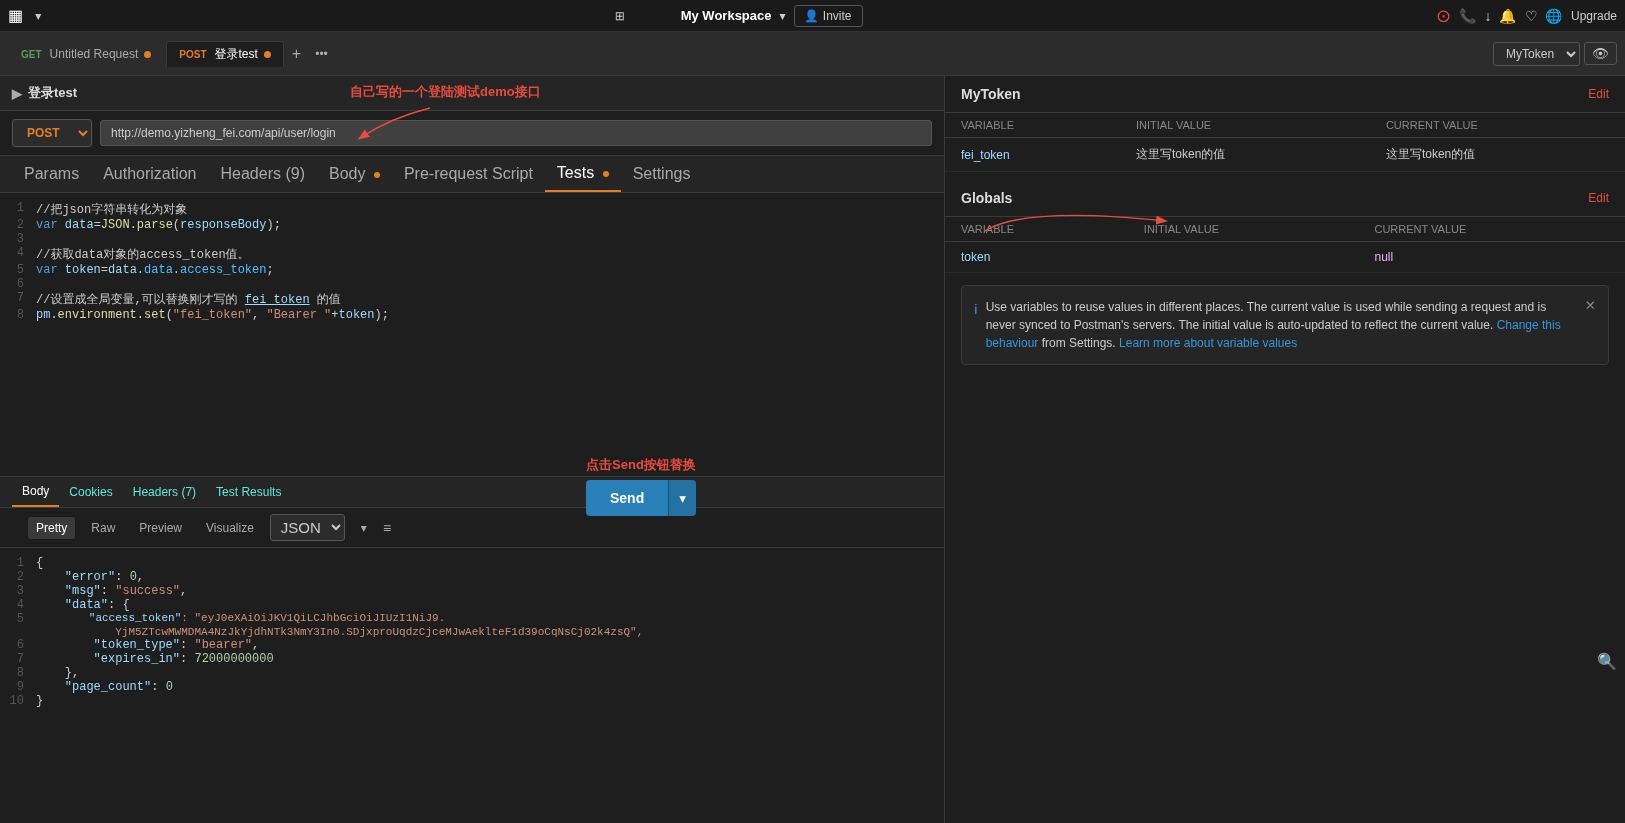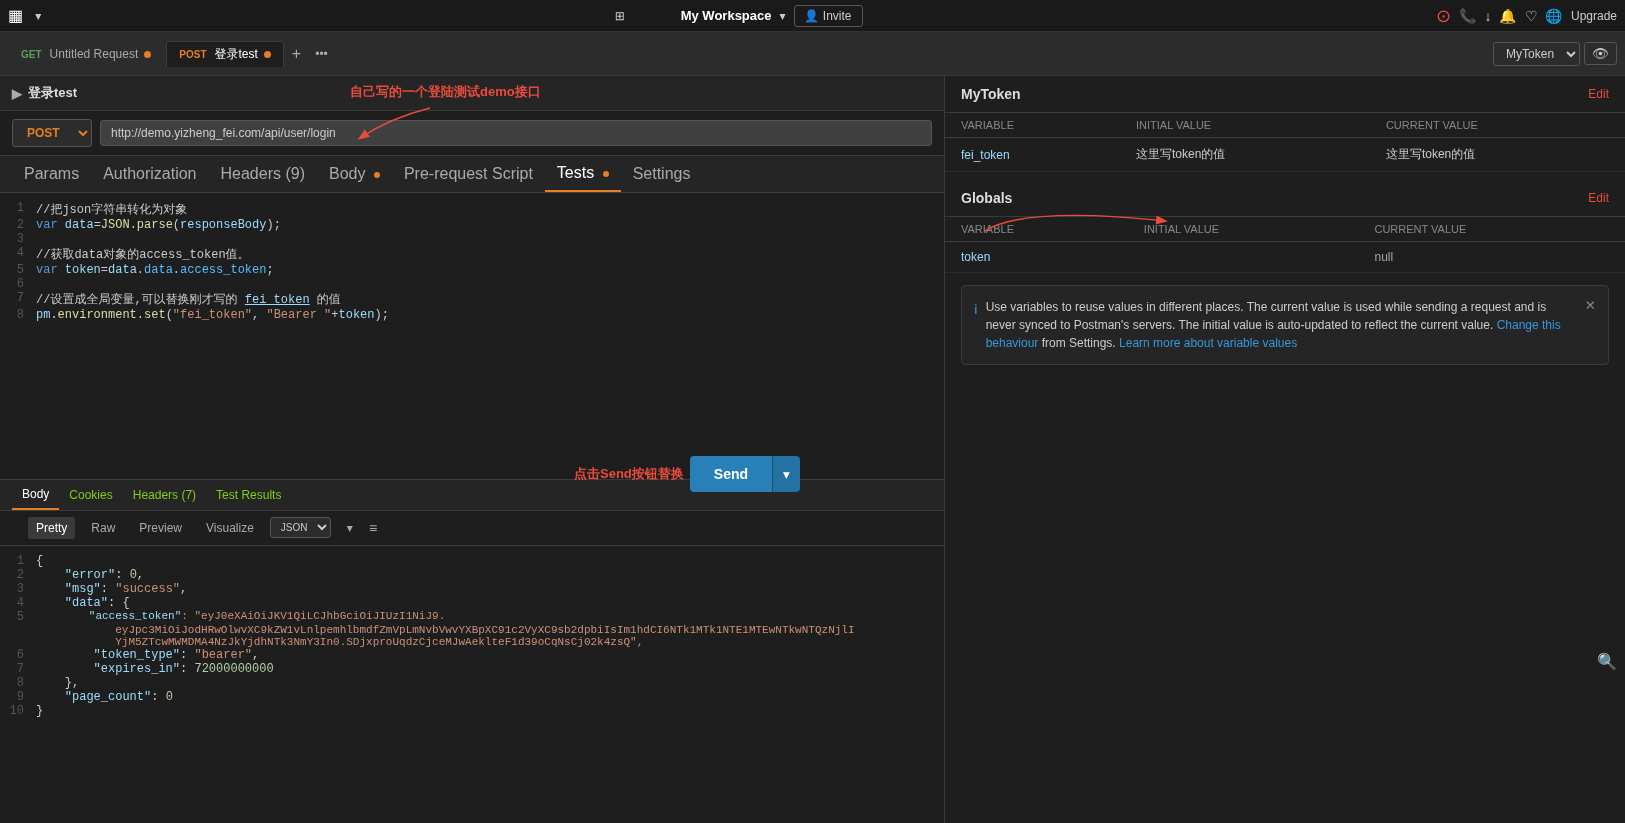--- a/index.html
+++ b/index.html
@@ -82,28 +82,28 @@
     }
     .code-line { display: flex; align-items: flex-start; }
     .line-num { color: #555; min-width: 36px; text-align: right; padding-right: 12px; user-select: none; }
     .line-content { color: #ccc; white-space: pre; }
     .ann-text {
       position: absolute; color: #e74c3c; font-size: 13px; font-weight: bold; white-space: nowrap;
     }
 
     
     .bottom-tabs { display: flex; align-items: center; background: #252526; border-top: 1px solid #3a3a3a; border-bottom: 1px solid #3a3a3a; padding: 0 12px; }
-    .bottom-tab { padding: 7px 10px; color: #84cc16; cursor: pointer; font-size: 12px; }
+    .bottom-tab { padding: 7px 10px; color: #5eead4; cursor: pointer; font-size: 12px; }
     .bottom-tab.active { color: #fff; border-bottom: 2px solid #e67e22; }
 
     
     .bottom-toolbar { display: flex; align-items: center; background: #1e1e1e; border-bottom: 1px solid #3a3a3a; padding: 6px 28px; gap: 8px; }
     .format-tab { padding: 4px 8px; color: #aaa; cursor: pointer; font-size: 12px; background: transparent; border: none; }
     .format-tab.active { color: #fff; background: #3a3a3a; border-radius: 3px; }
-    .format-select { background: #2c2c2c; border: 1px solid #555; color: #ccc; padding: 3px 6px; border-radius: 3px; font-size: 10px; cursor: pointer; }
+    .format-select { background: #2c2c2c; border: 1px solid #555; color: #ccc; padding: 3px 6px; border-radius: 3px; font-size: 15px; cursor: pointer; }
     .format-icon { color: #aaa; cursor: pointer; font-size: 14px; background: transparent; border: none; }
 
     
     .json-output {
       flex: 1; background: #1e1e1e; padding: 8px 0; font-family: 'Courier New', monospace;
       font-size: 12px; overflow-y: auto;
     }
     .json-line { display: flex; }
     .json-line .line-num { color: #555; }
     .json-line .line-content { color: #ccc; }
@@ -137,23 +137,24 @@
     .send-btn-main { background: #2980b9; color: #fff; border: none; padding: 10px 24px; font-size: 14px; font-weight: 600; cursor: pointer; }
     .send-btn-arrow { background: #2471a3; color: #fff; border: none; padding: 10px 10px; cursor: pointer; border-left: 1px solid #1a5276; }
 
     
     ::-webkit-scrollbar { width: 6px; height: 6px; }
     ::-webkit-scrollbar-track { background: #1e1e1e; }
     ::-webkit-scrollbar-thumb { background: #555; border-radius: 3px; }
 
     .send-area {
       position: absolute;
-      left: 574px;
+      left: 586px;
       top: 380px;
       display: flex;
+      flex-direction: column;
       align-items: center;
       gap: 6px;
       pointer-events: none;
     }
     .send-area-inner { pointer-events: all; }
   </style>
 </head>
 <body>
 
 <div class="topbar">
@@ -314,21 +315,20 @@
       <div class="json-line">
         <span class="line-num">4</span>
         <span class="line-content">&nbsp;&nbsp;&nbsp;&nbsp;<span class="jkey">"data"</span>: {</span>
       </div>
       <div class="json-line">
         <span class="line-num">5</span>
         <span class="line-content jval-str" style="color:#ce9178; font-size:11px;">&nbsp;&nbsp;&nbsp;&nbsp;&nbsp;&nbsp;&nbsp;&nbsp;<span style="color:#9cdcfe;">"access_token"</span>: "eyJ0eXAiOiJKV1QiLCJhbGciOiJIUzI1NiJ9.</span>
       </div>
       <div class="json-line">
         <span class="line-num"></span>
-        <span class="line-content jval-str" style="color:#ce9178; font-size:11px;">&nbsp;&nbsp;&nbsp;&nbsp;&nbsp;&nbsp;&nbsp;&nbsp;&nbsp;&nbsp;&nbsp;&nbsp;eyJpc3MiOiJodHRwOlwvXC9kZW1vLnlpemhlbmdfZmVpLmNvbVwvYXBpXC91c2VyXC9sb2dpbiIsIm1hdCI6NTk1MTk1NTE1MTEwNTkwNTQzNjlI</span>
       </div>
       <div class="json-line">
         <span class="line-num"></span>
         <span class="line-content jval-str" style="color:#ce9178; font-size:11px;">&nbsp;&nbsp;&nbsp;&nbsp;&nbsp;&nbsp;&nbsp;&nbsp;&nbsp;&nbsp;&nbsp;&nbsp;YjM5ZTcwMWMDMA4NzJkYjdhNTk3NmY3In0.SDjxproUqdzCjceMJwAeklteF1d39oCqNsCj02k4zsQ",</span>
       </div>
       <div class="json-line">
         <span class="line-num">6</span>
         <span class="line-content">&nbsp;&nbsp;&nbsp;&nbsp;&nbsp;&nbsp;&nbsp;&nbsp;<span class="jkey">"token_type"</span>: <span class="jval-str">"bearer"</span>,</span>
       </div>
       <div class="json-line">
@@ -384,21 +384,21 @@
         <tr>
           <th>VARIABLE</th>
           <th>INITIAL VALUE</th>
           <th>CURRENT VALUE</th>
         </tr>
       </thead>
       <tbody>
         <tr>
           <td class="var-name">token</td>
           <td></td>
-          <td style="color:#a3a3a3;">null</td>
+          <td style="color:#f0abfc;">null</td>
         </tr>
       </tbody>
     </table>
 
     <div class="info-box">
       <span class="info-icon">ℹ</span>
       <span>
         Use variables to reuse values in different places. The current value is used while sending a request and is never synced to Postman's servers. The initial value is auto-updated to reflect the current value.
         <a class="info-link"> Change this behaviour</a>
         from Settings. <a class="info-link">Learn more about variable values</a>

